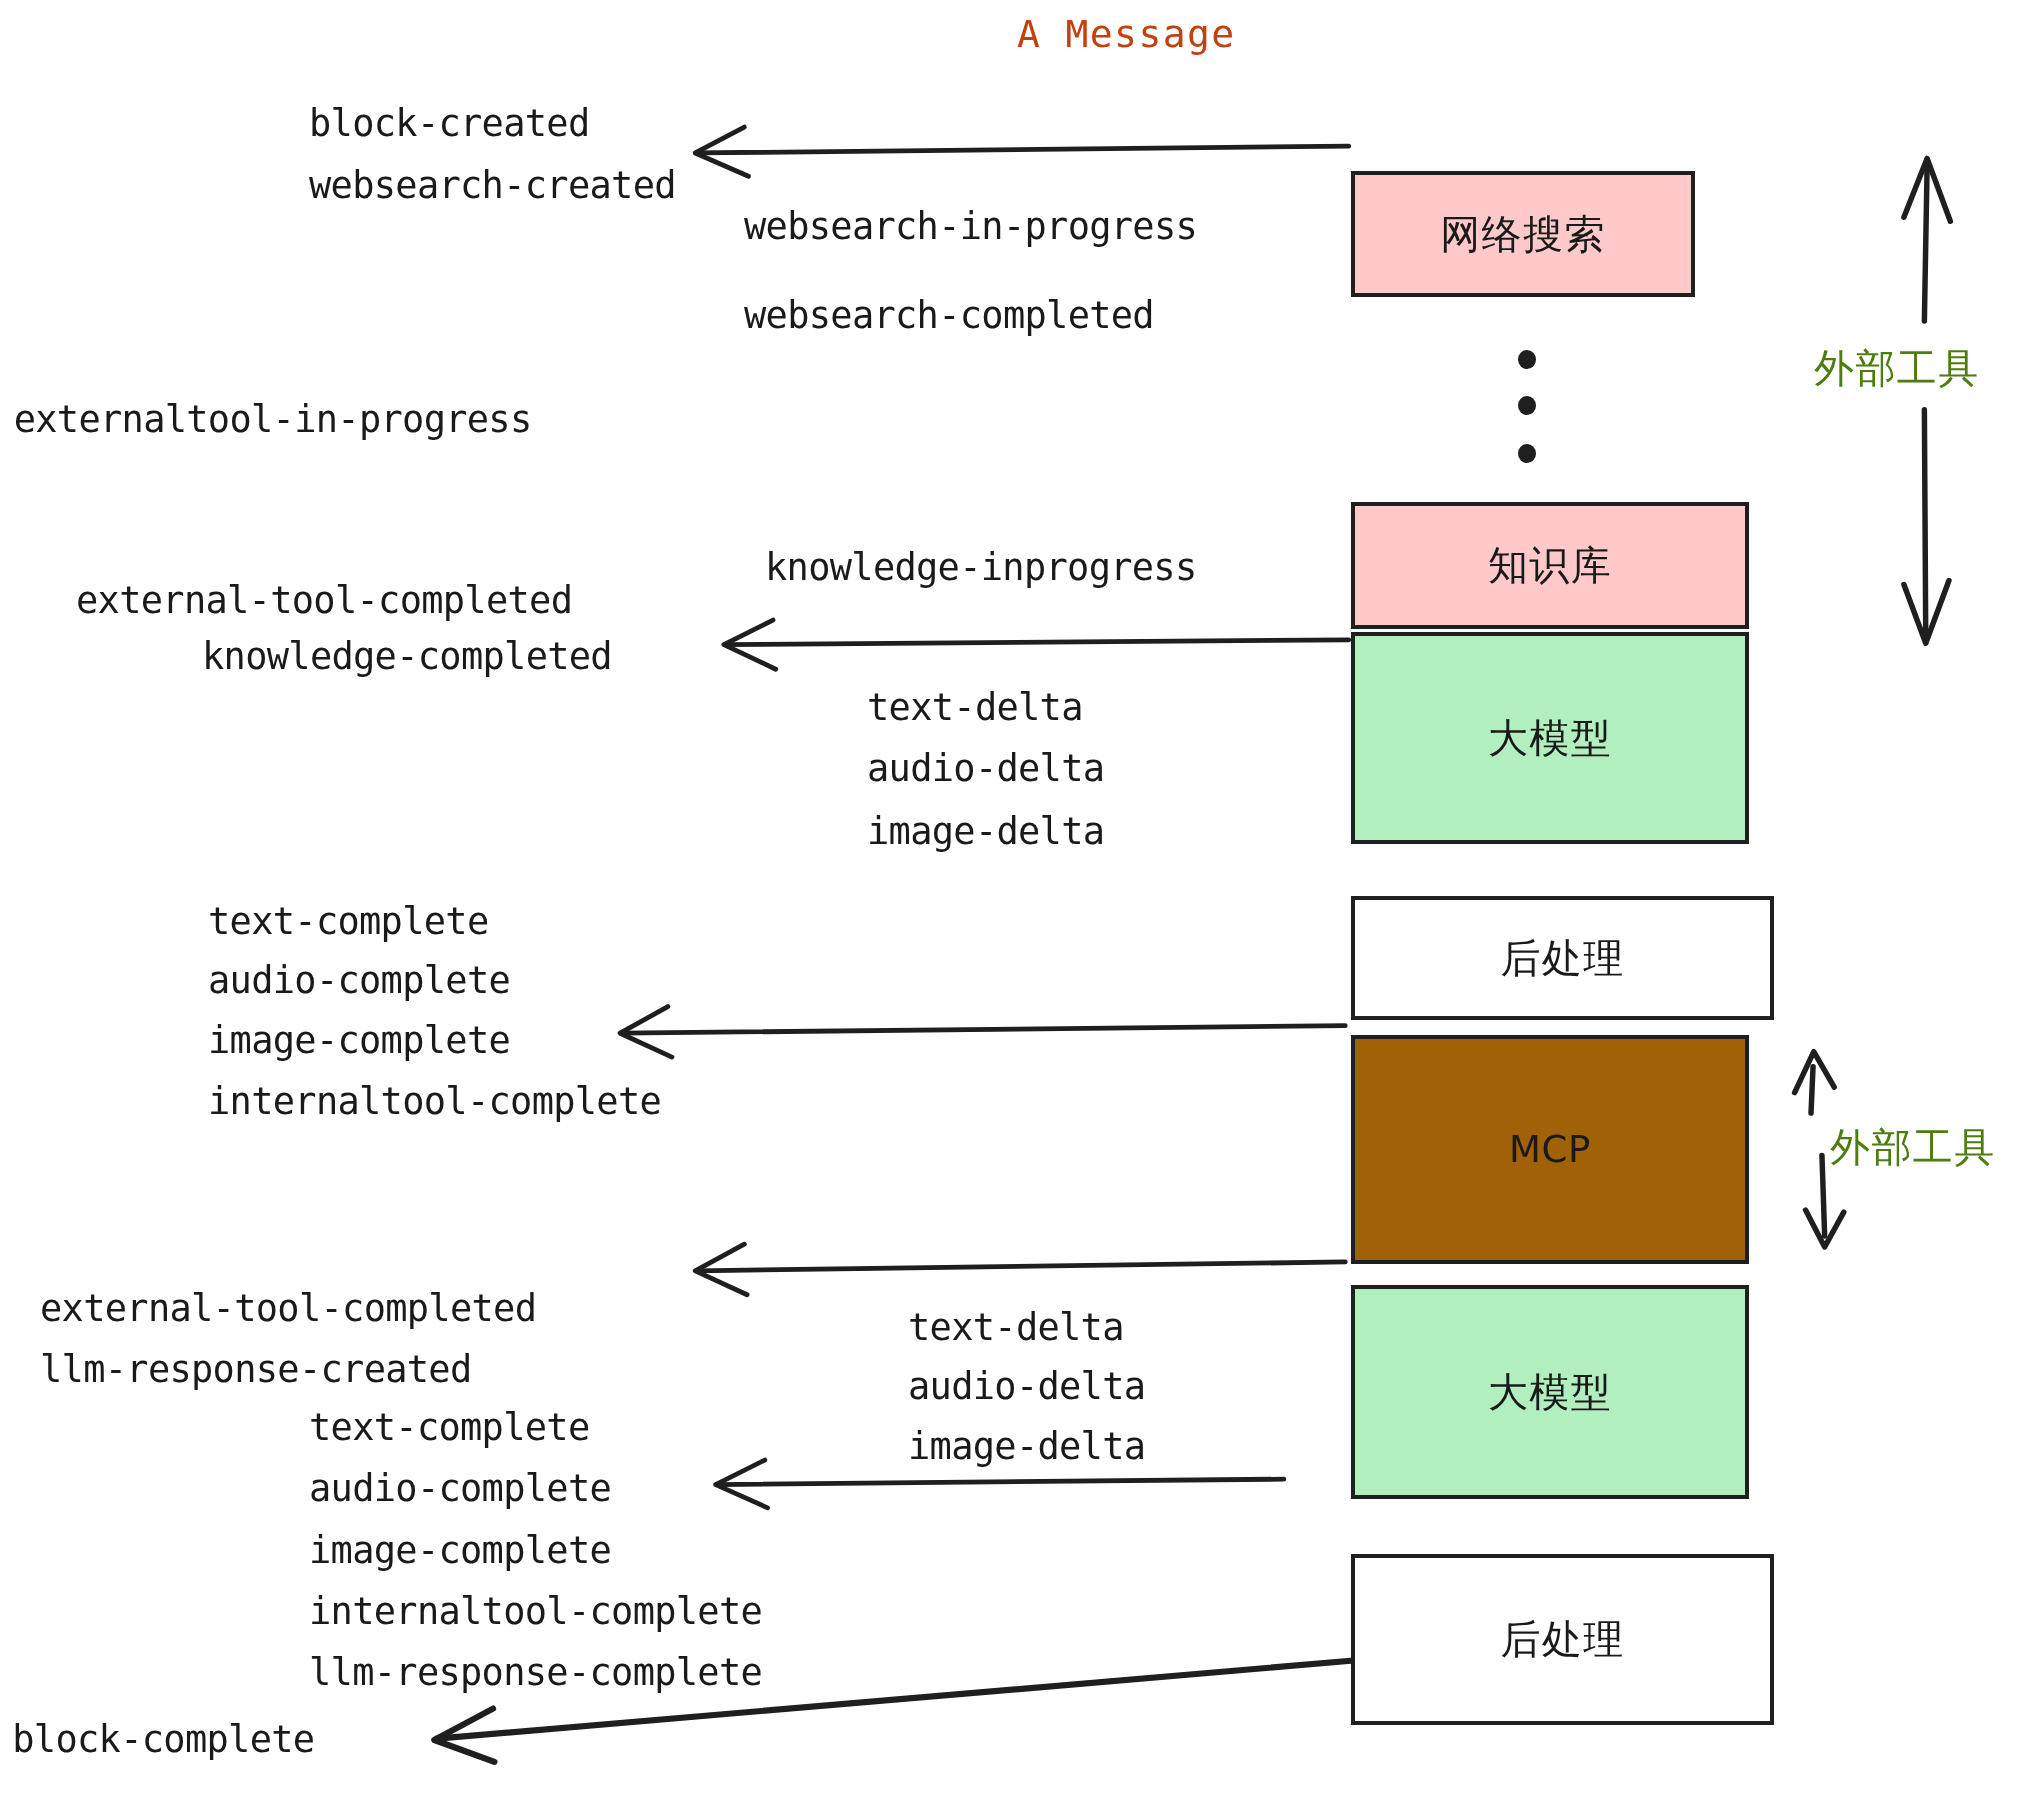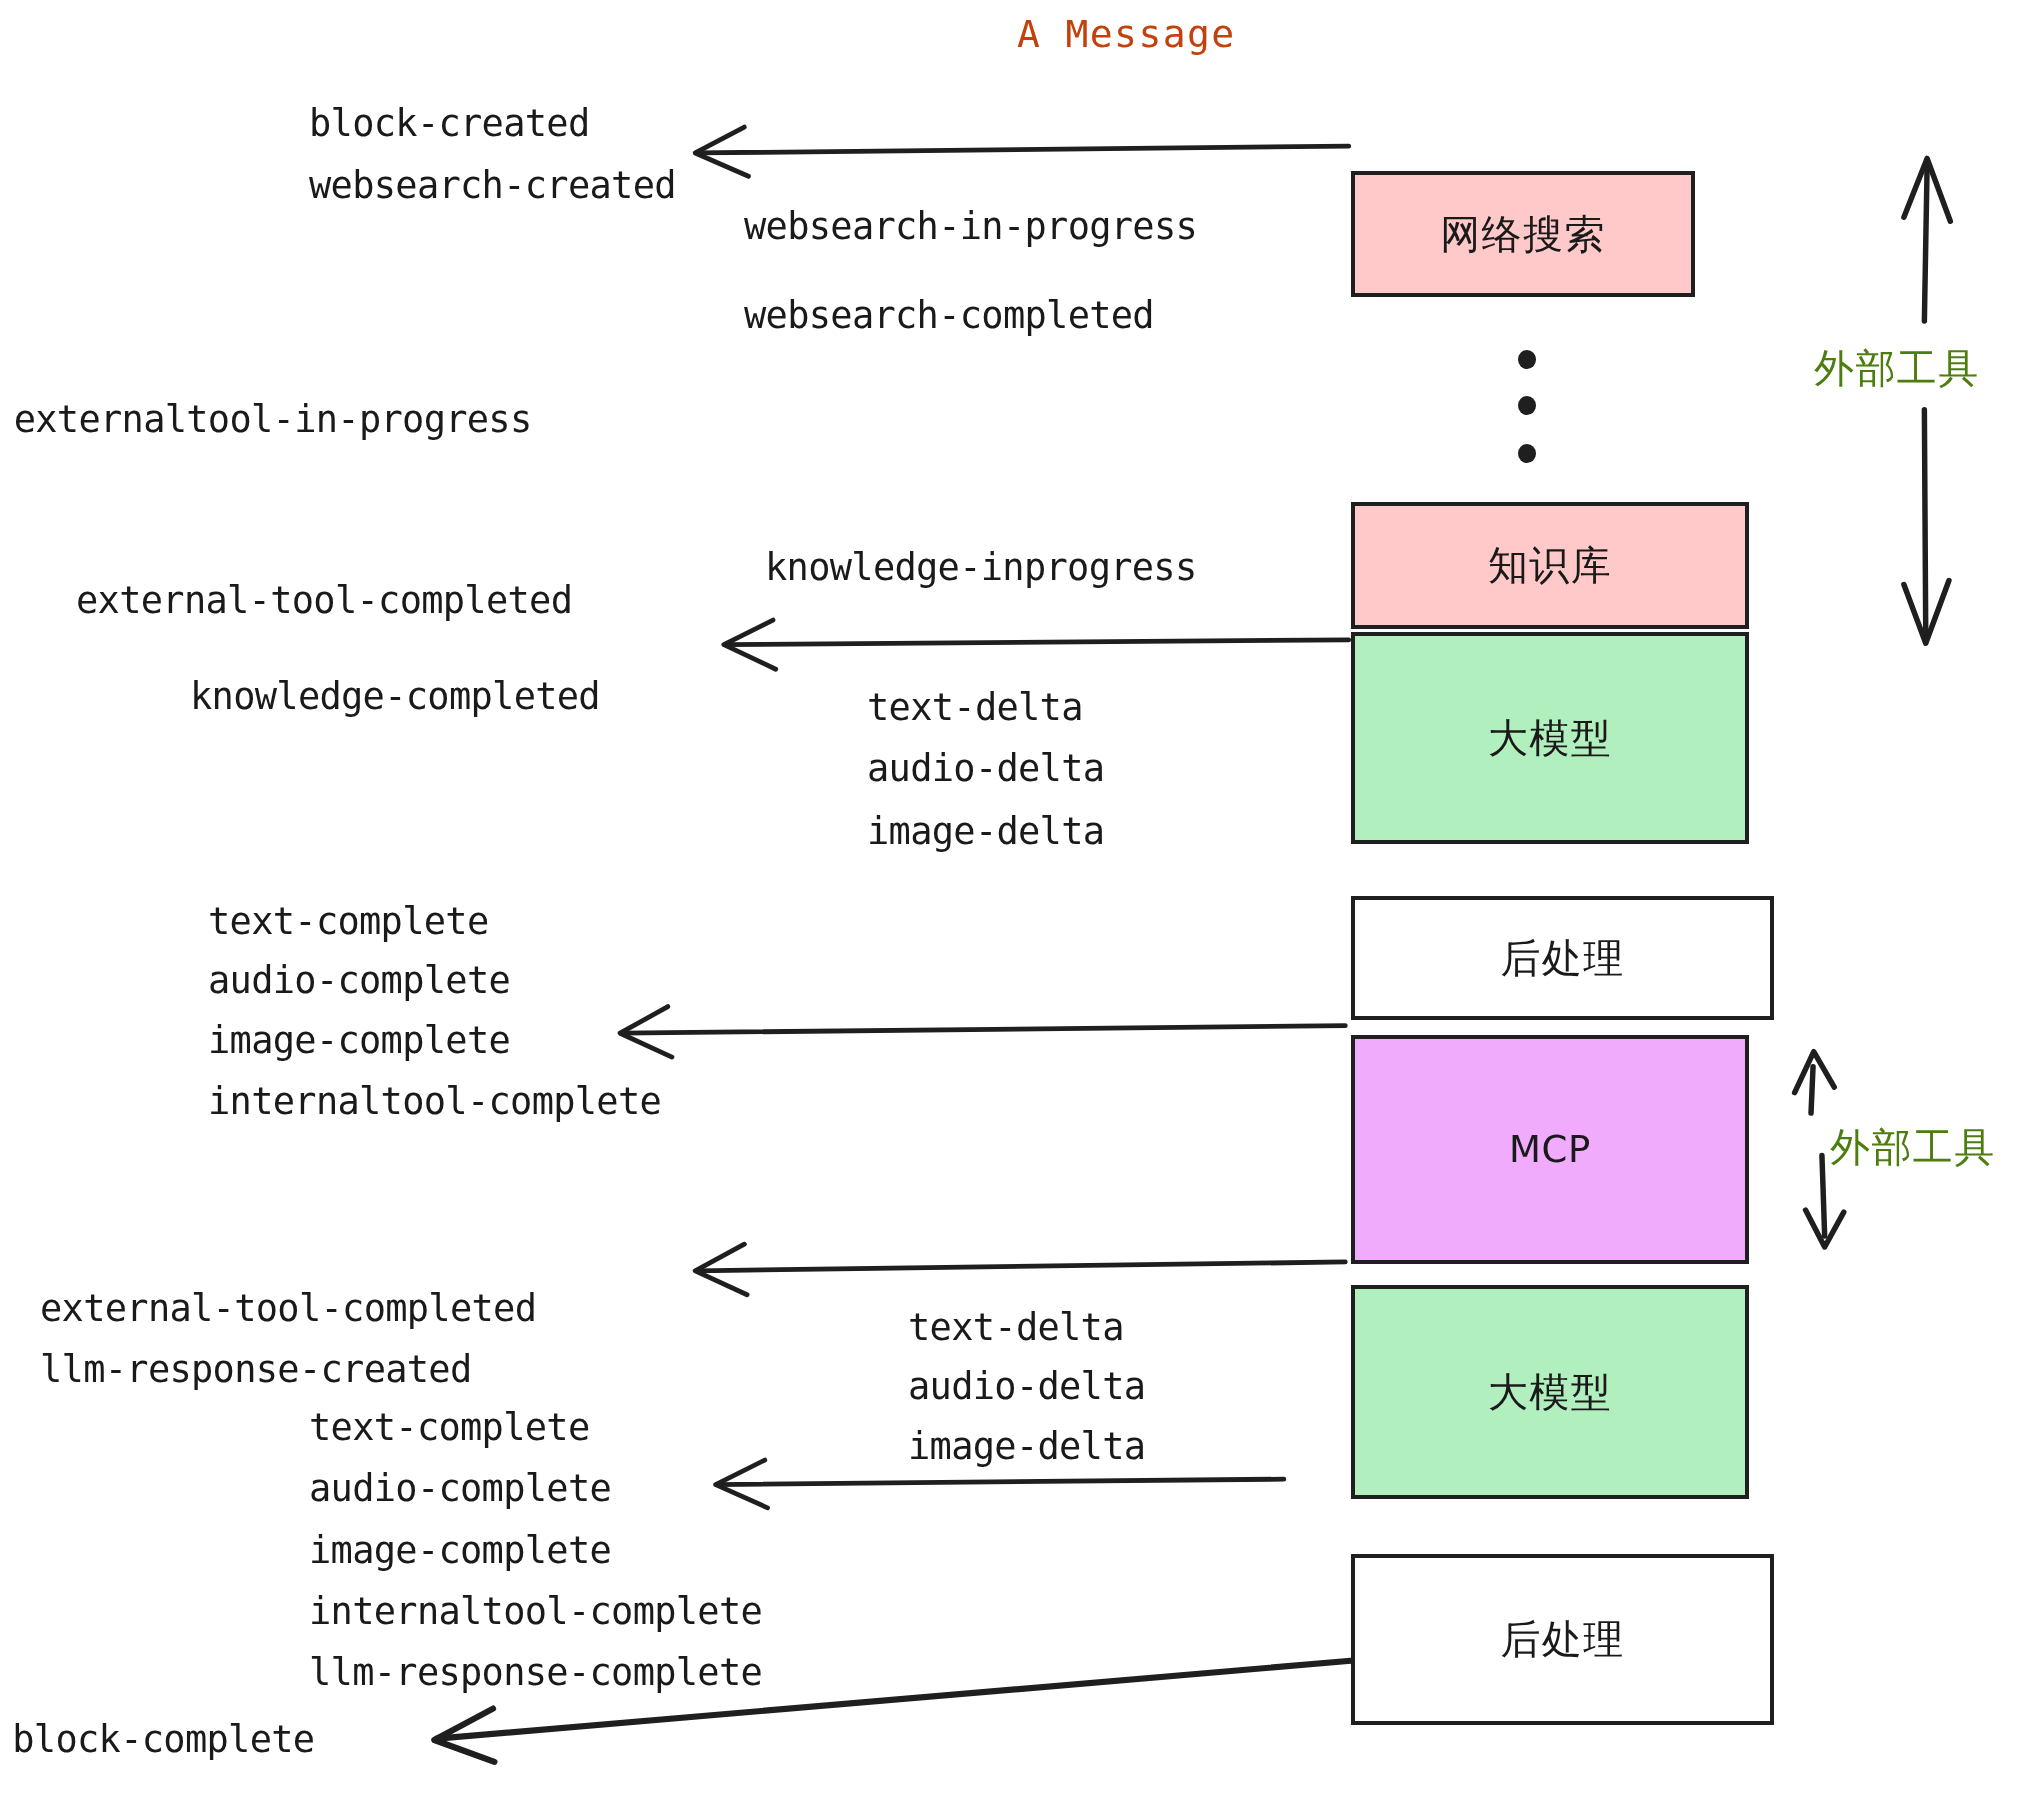--- a/index.html
+++ b/index.html
@@ -91,21 +91,21 @@
   </div>
 
   <div class="box" style="left:1351px; top:632px; width:398px; height:212px; background:#B2EFBE;">
     <span class="box-label">大模型</span>
   </div>
 
   <div class="box" style="left:1351px; top:896px; width:423px; height:124px; background:#FFFFFF;">
     <span class="box-label">后处理</span>
   </div>
 
-  <div class="box" style="left:1351px; top:1035px; width:398px; height:229px; background:#f0abfc;">
+  <div class="box" style="left:1351px; top:1035px; width:398px; height:229px; background:#a16207;">
     <span class="box-label latin">MCP</span>
   </div>
 
   <div class="box" style="left:1351px; top:1285px; width:398px; height:214px; background:#B2EFBE;">
     <span class="box-label">大模型</span>
   </div>
 
   <div class="box" style="left:1351px; top:1554px; width:423px; height:171px; background:#FFFFFF;">
     <span class="box-label">后处理</span>
   </div>
@@ -115,21 +115,21 @@
   <div class="dot" style="left:1518px; top:444px;"></div>
 
   <div class="mono" style="left:309px;  top:102px;">block-created</div>
   <div class="mono" style="left:309px;  top:164px;">websearch-created</div>
   <div class="mono" style="left:744px; top:205px;">websearch-in-progress</div>
   <div class="mono" style="left:744px; top:294px;">websearch-completed</div>
   <div class="mono" style="left:13.7px;   top:398px;">externaltool-in-progress</div>
 
   <div class="mono" style="left:765px; top:546px;">knowledge-inprogress</div>
   <div class="mono" style="left:76px; top:579px;">external-tool-completed</div>
-  <div class="mono" style="left:190px;  top:635px;margin-top:40px;">knowledge-completed</div>
+  <div class="mono" style="left:202px;  top:635px;">knowledge-completed</div>
 
   <div class="mono" style="left:867px; top:686px;">text-delta</div>
   <div class="mono" style="left:867px; top:747px;">audio-delta</div>
   <div class="mono" style="left:867px; top:810px;">image-delta</div>
 
   <div class="mono" style="left:208px;  top:900px;">text-complete</div>
   <div class="mono" style="left:208px;  top:959px;">audio-complete</div>
   <div class="mono" style="left:208px;  top:1019px;">image-complete</div>
   <div class="mono" style="left:208px;  top:1080px;">internaltool-complete</div>
 

